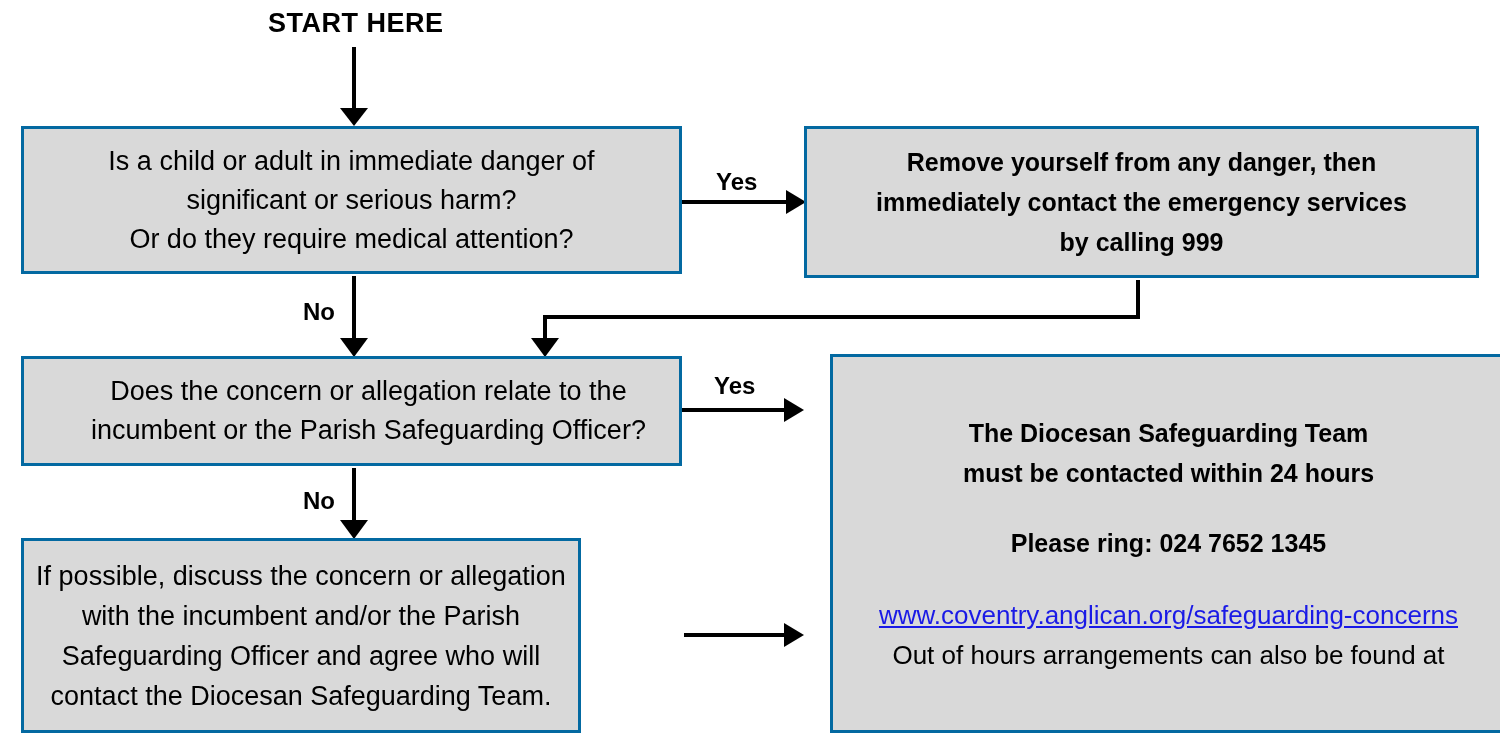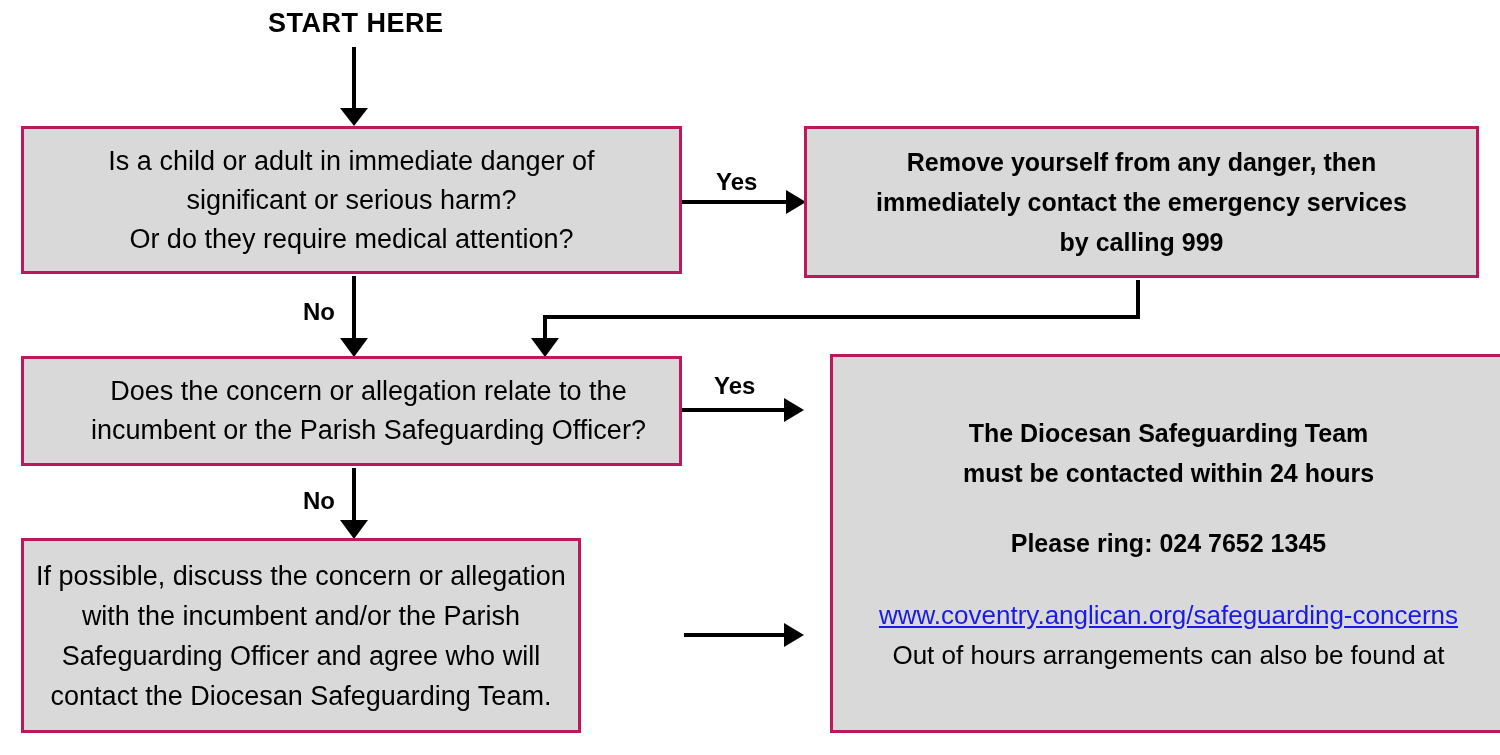--- a/index.html
+++ b/index.html
@@ -14,21 +14,21 @@
   #canvas {
     position: relative;
     width: 1500px;
     height: 755px;
     background: #ffffff;
     overflow: hidden;
   }
   .node {
     position: absolute;
     background: #d9d9d9;
-    border: 3px solid #be185d;
+    border: 3px solid #0369a1;
     box-sizing: border-box;
     display: flex;
     flex-direction: column;
     align-items: center;
     justify-content: center;
     text-align: center;
     color: #000000;
   }
   .node .line {
     display: block;

